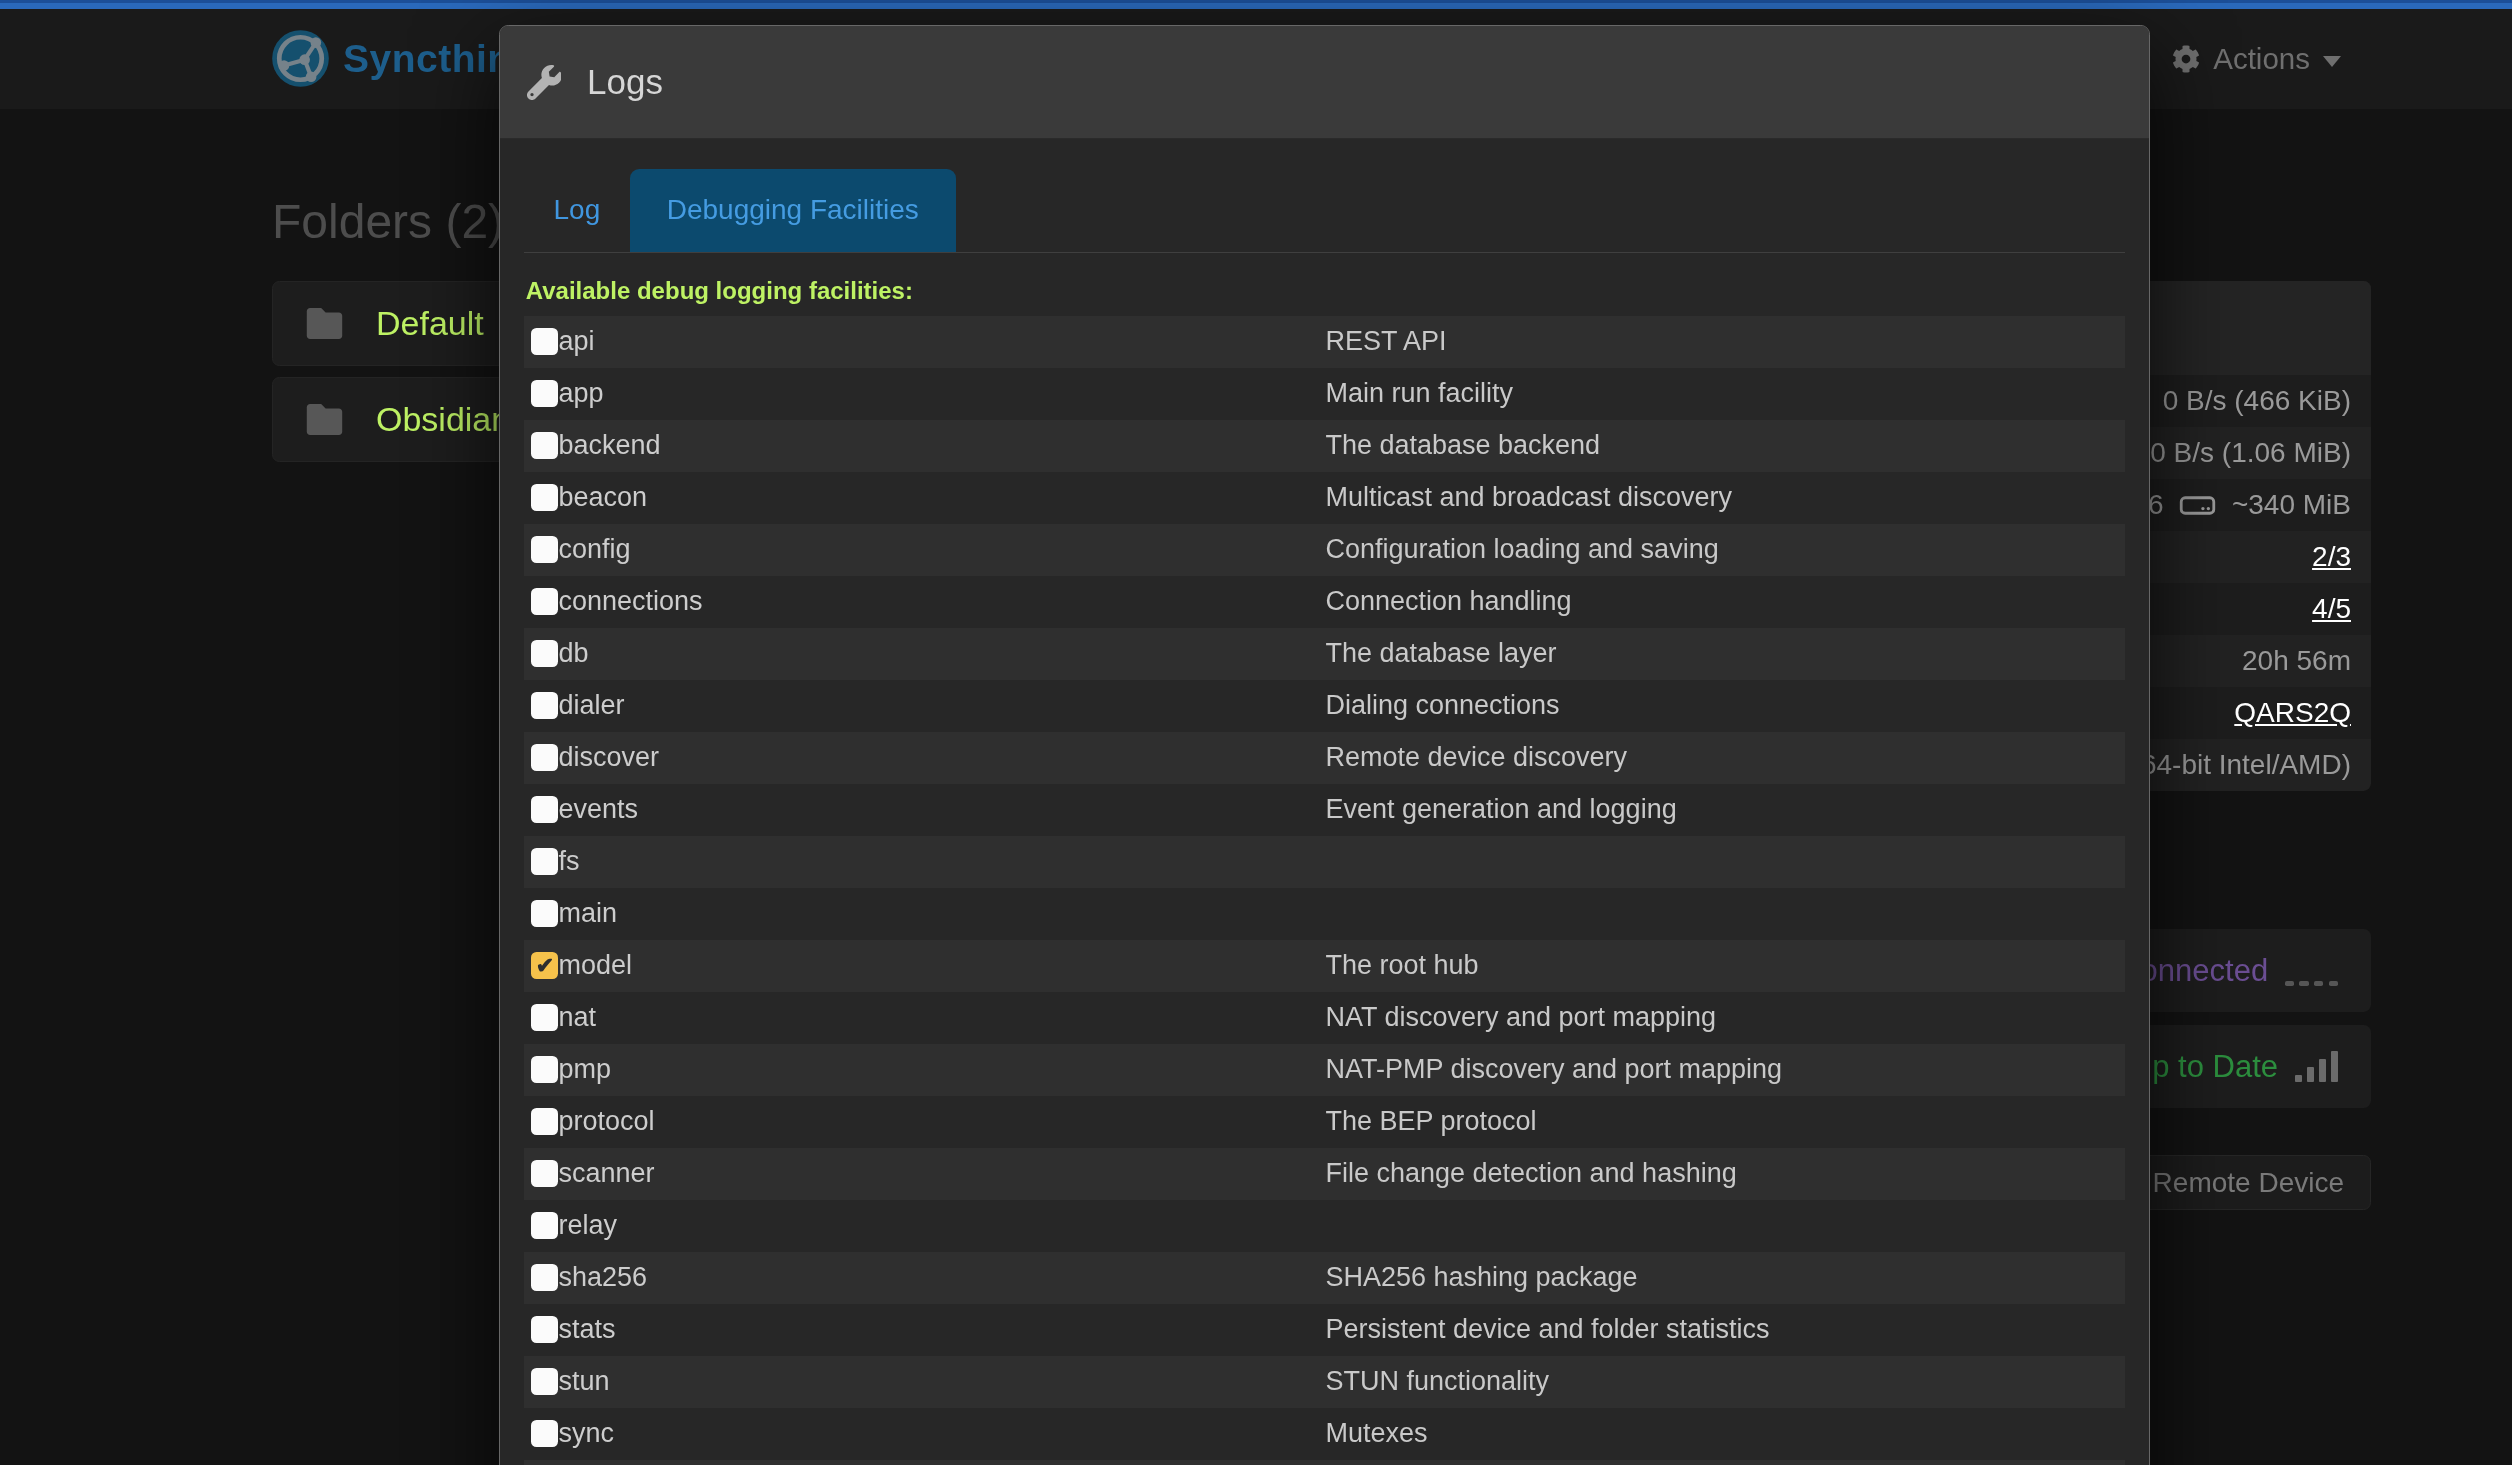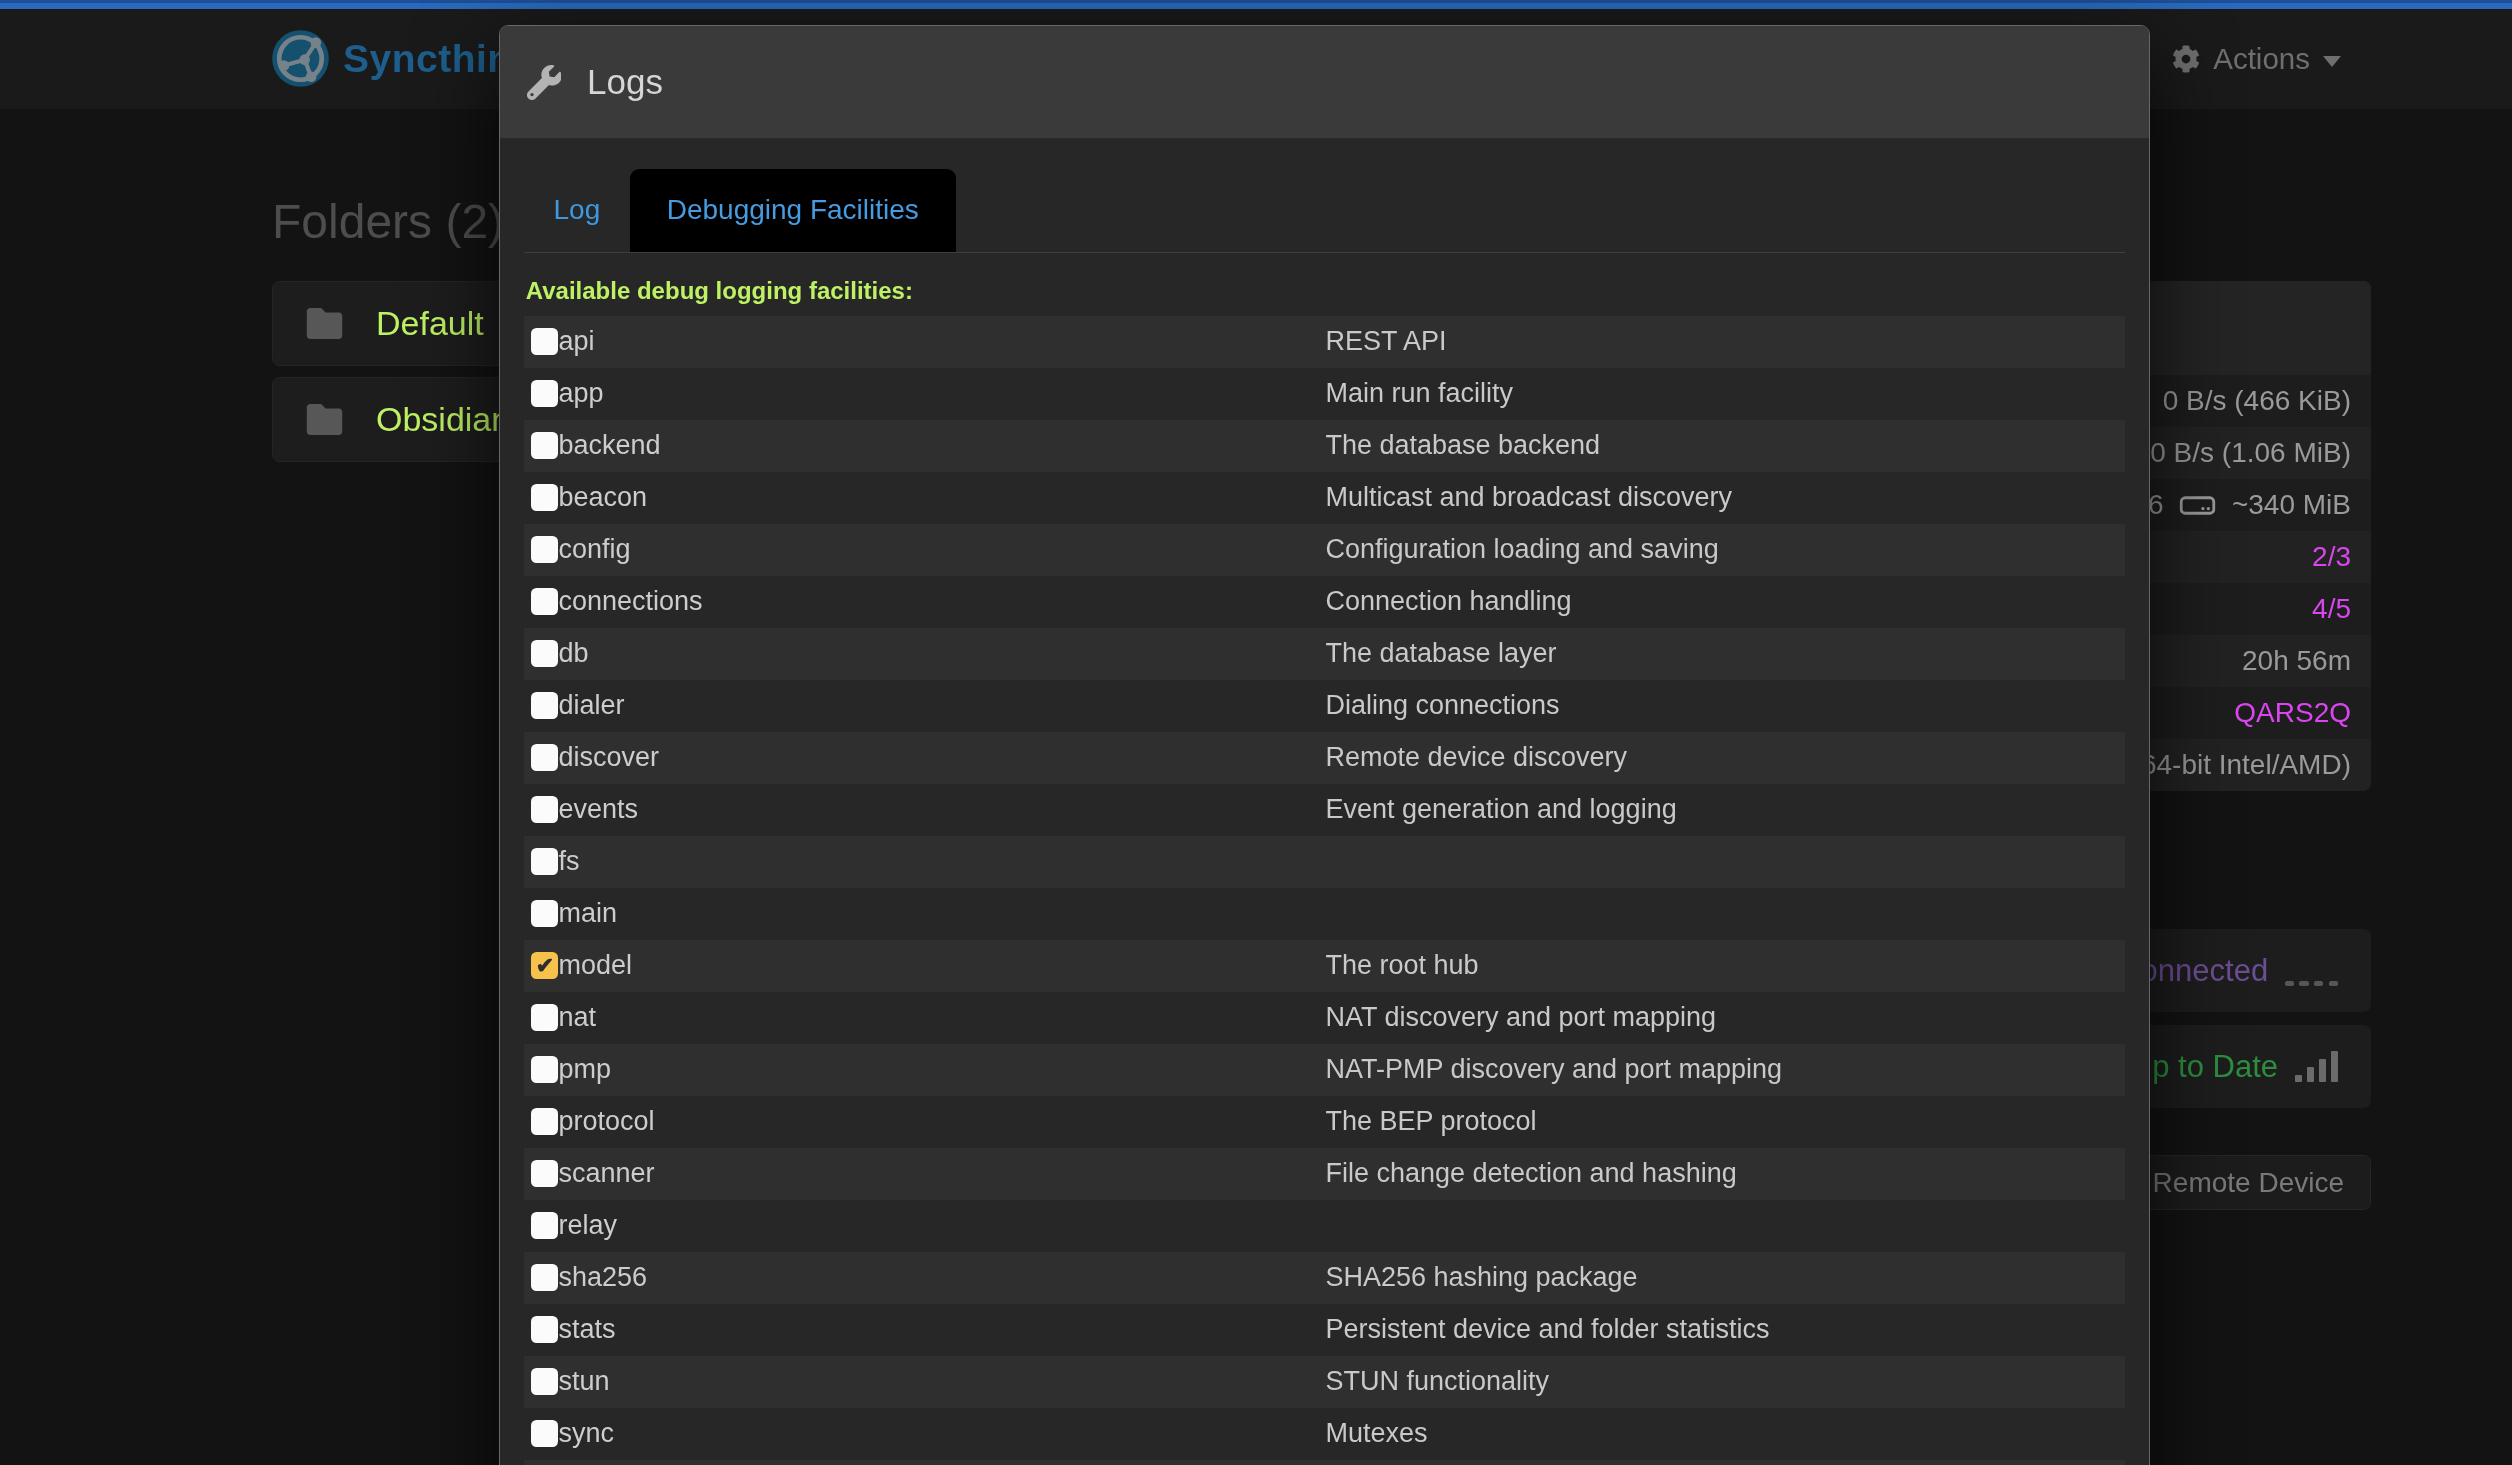--- a/index.html
+++ b/index.html
@@ -27,21 +27,21 @@
     border:0.9px solid #242424; border-radius:7.4px; display:flex; align-items:center; padding-left:33px; gap:33px; }
   .folder-panel .fp-name { font-size:34px; color:#bef264; }
   .folder-icon { width:37px; height:31px; }
 
   .device-panel { position:absolute; right:141px; top:281px; width:719px; background:#1d1d1d;
     border-radius:7.4px; overflow:hidden; }
   .device-panel-header { height:94px; background:#242424; }
   .drow { height:52px; display:flex; align-items:center; justify-content:flex-end; padding-right:20px;
     font-size:28px; color:#9a9a9a; }
   .drow:nth-child(odd) { background:rgba(255,255,255,0.022); }
-  .drow .link-blue { color:#d946ef; }
+  .drow .link-blue { color:#ffffff;text-decoration:underline; }
   .local-state { display:flex; align-items:center; gap:14.7px; }
   .drive-icon { width:39px; height:31px; }
 
   .remote-panel { position:absolute; right:141px; width:719px; height:83px; background:#1d1d1d;
     border-radius:7.4px; display:flex; align-items:center; justify-content:flex-end; padding-right:33px; gap:16.6px; }
   .status-purple { font-size:31px; color:#6b4e93; }
   .status-green { font-size:31px; color:#2c8e3e; }
   .bars-icon { display:flex; align-items:flex-end; gap:4.6px; height:31px; }
   .bars-icon i { display:block; width:7.4px; background:#6b6b6b; border-radius:0.9px; }
   .dots-icon { display:flex; align-items:flex-end; gap:5.5px; height:31px; }
@@ -54,21 +54,21 @@
   .modal { position:absolute; left:499px; top:25px; width:1651px; height:1567px;
     background:#272727; border:1.8px solid #676767; border-radius:9.2px;
     box-shadow:0 28px 83px rgba(0,0,0,0.75); }
   .modal-header { height:113px; background:#3a3a3a; border-radius:7.4px 7.4px 0 0; border-bottom:0.9px solid #2a2a2a;
     display:flex; align-items:center; padding:12px 26px; gap:26px; }
   .wrench-icon { width:35px; height:35px; }
   .modal-title { font-size:35px; color:#d6d6d6; }
   .modal-body { padding:0 24px; }
   .tabs { display:flex; margin-top:29.5px; border-bottom:1.8px solid #3f3f3f; }
   .tab { height:83px; display:flex; align-items:center; padding:0 29.5px; font-size:28px; color:#4096df; cursor:default; }
-  .tab.active { background:#000000; border-radius:9.2px 9.2px 0 0; padding:0 37px; color:#459ce2; }
+  .tab.active { background:#0c4a6e; border-radius:9.2px 9.2px 0 0; padding:0 37px; color:#459ce2; }
   .table-heading { margin:24px 0 11px 1.8px; font-size:24px; font-weight:bold; color:#bef264; }
   .ftable { width:100%; }
   .frow { height:52px; display:flex; align-items:center; padding:0 7.4px; }
   .frow:nth-child(odd) { background:#2f2f2f; }
   .fcell1 { flex:0 0 794px; display:flex; align-items:center; }
   .fcell2 { flex:1; }
   .fname { font-size:27px; color:#cdcdcd; }
   .fdesc { font-size:27px; color:#c9c9c9; }
   .cb { width:27px; height:27px; border-radius:5.5px; background:#fbfbfb; flex:0 0 27px;
     display:flex; align-items:center; justify-content:center; }

